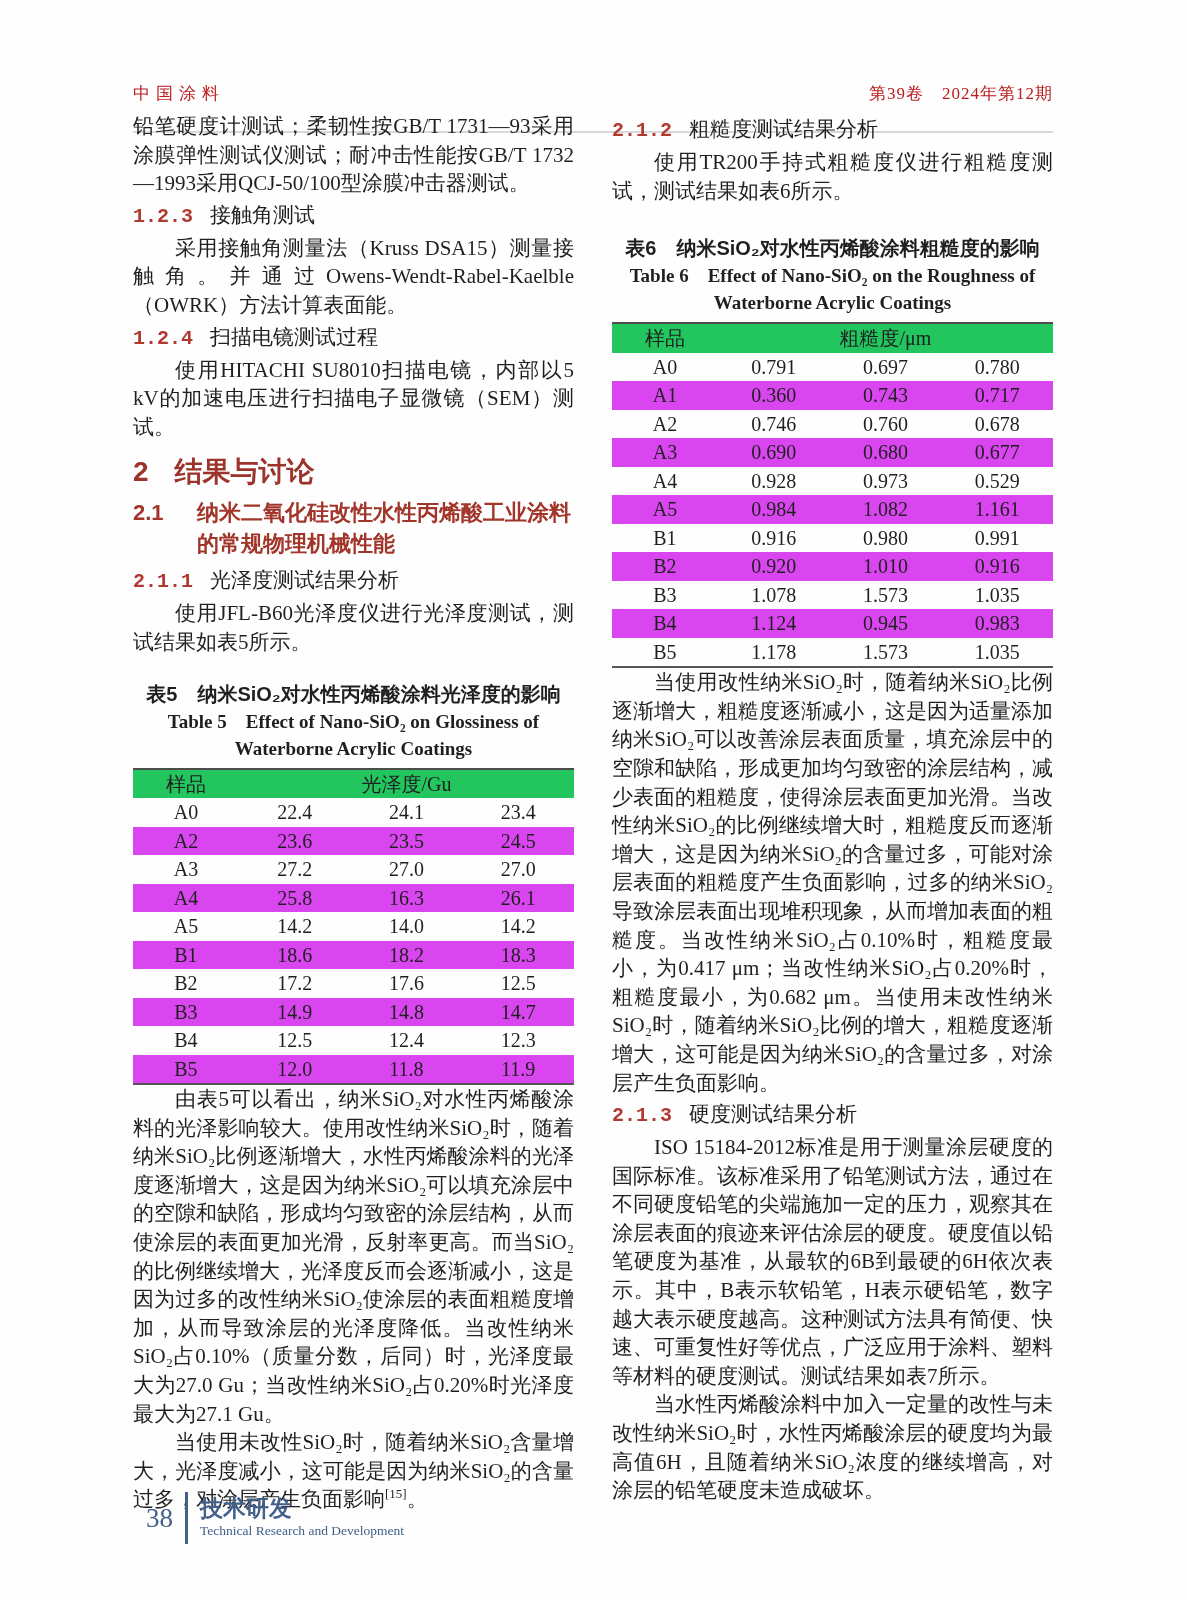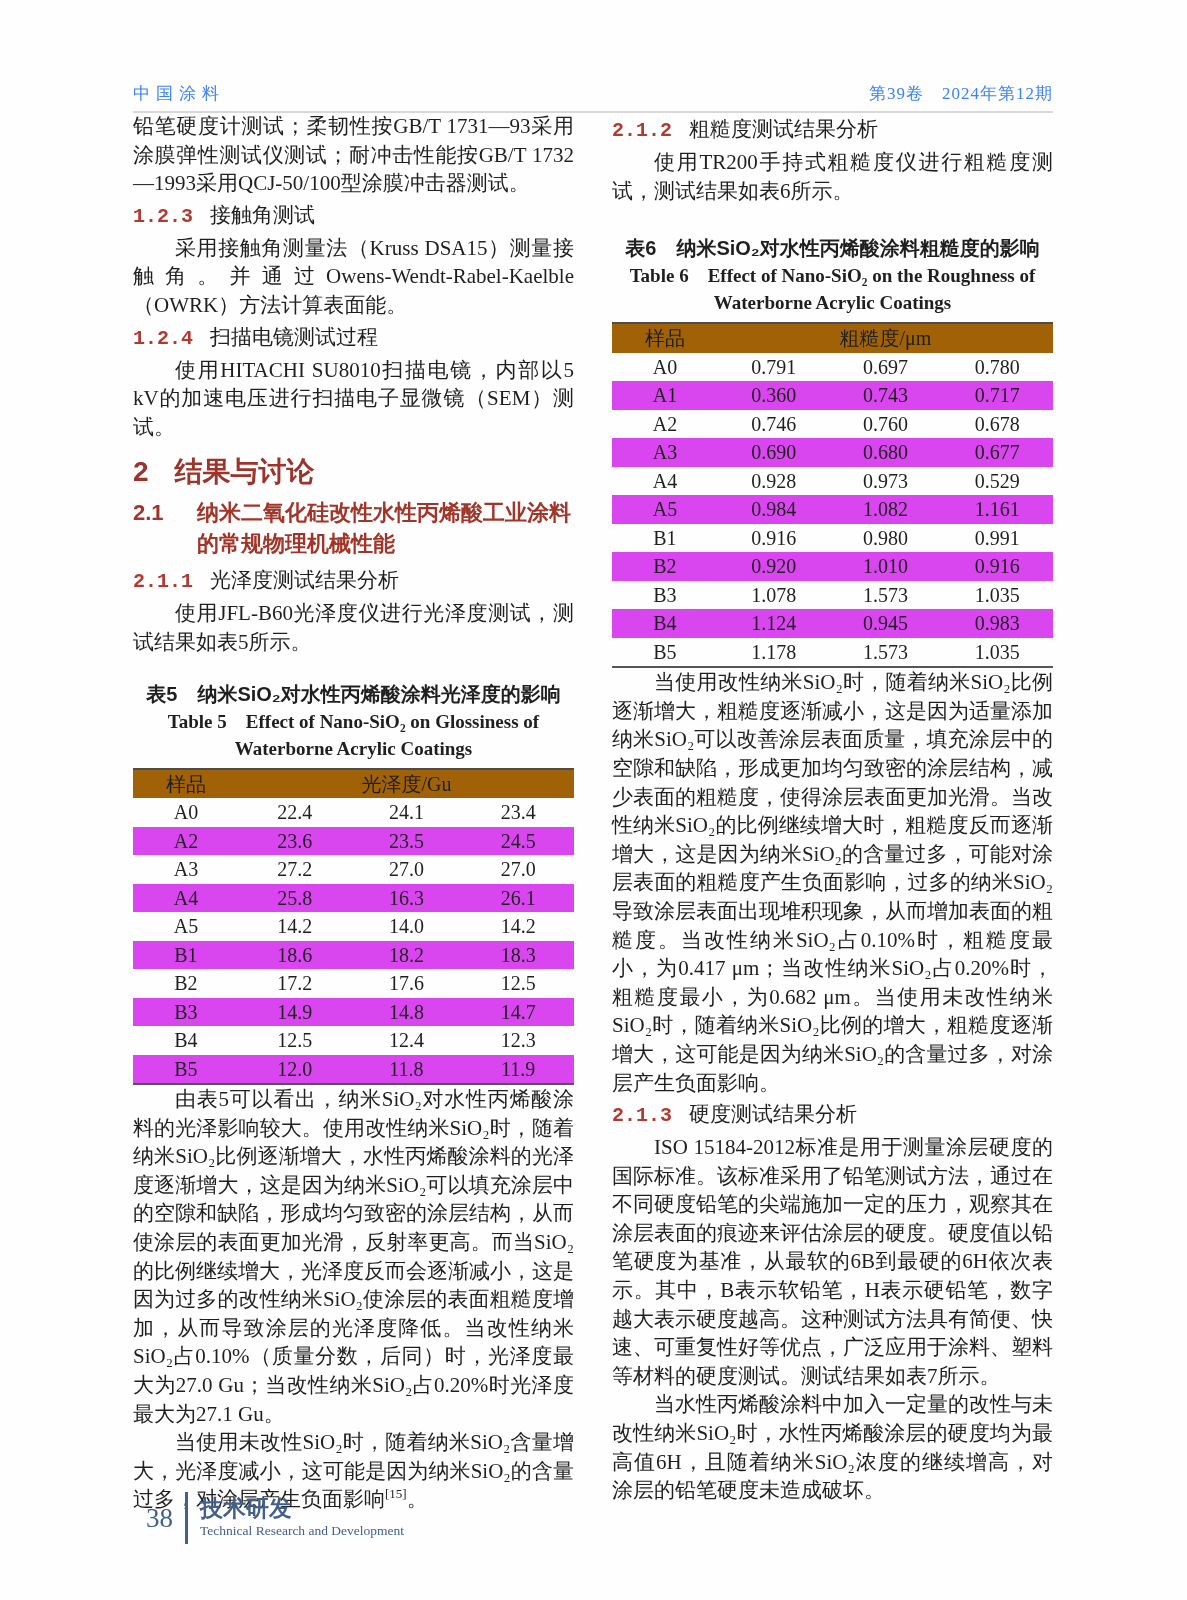--- a/index.html
+++ b/index.html
@@ -1,21 +1,21 @@
 <!DOCTYPE html>
 <html><head>
 <meta charset="utf-8">
 <style>
   html,body{margin:0;padding:0;background:#ffffff;}
   .page{position:relative;width:1187px;height:1600px;background:#fefefe;overflow:hidden;
         font-family:"Liberation Serif","DejaVu Serif",serif;color:#1f1f1f;}
   
   .page-header{position:absolute;top:82px;left:133px;width:920px;display:flex;
-               justify-content:space-between;align-items:flex-end;color:#3b82f6;
-               font-size:17px;padding-bottom:6px;border-bottom:2px solid #d6d8db;}
+               justify-content:space-between;align-items:flex-end;color:#b91c1c;
+               font-size:17px;padding-bottom:26px;border-bottom:2px solid #d6d8db;}
   .journal-name{letter-spacing:6px;}
   .issue-info{letter-spacing:1px;}
   
   .columns{position:absolute;top:112px;left:133px;width:920px;display:flex;gap:38px;}
   .col{width:441px;}
   p.body{font-size:21px;line-height:28.6px;text-align:justify;margin:0;}
   p.indent{text-indent:2em;}
   sup.ref{font-size:13px;line-height:0;}
   
   .h3{font-size:21px;line-height:30px;margin:2px 0;}
@@ -30,21 +30,21 @@
   
   .caption{text-align:center;margin-top:24px;}
   .caption.roomy{margin-top:30px;}
   .cap-cn{font-family:"Liberation Sans",sans-serif;font-weight:bold;font-size:20px;line-height:27px;}
   .cap-en{font-weight:bold;font-size:19px;line-height:27px;}
   
   table.data-table{width:100%;border-collapse:collapse;margin-top:6px;
                    border-top:2px solid #4c4c4c;border-bottom:2px solid #555;font-size:20px;}
   table.data-table th,table.data-table td{font-weight:normal;text-align:center;
                    padding:2px 0;line-height:24.5px;}
-  table.data-table thead tr{background:#a16207;}
+  table.data-table thead tr{background:#22c55e;}
   table.data-table tbody tr.alt{background:#d946ef;}
   table.data-table td:first-child,table.data-table th:first-child{width:24%;}
   .after-table{margin-top:22px;}
   .after-table-r{margin-top:24px;}
   
   .page-footer{position:absolute;top:1492px;left:146px;display:flex;align-items:center;color:#42608a;}
   .footer-page-num{font-size:27px;margin-right:12px;}
   .footer-bar{width:3px;height:52px;background:#42608a;margin-right:12px;}
   .footer-cn{font-family:"Liberation Sans",sans-serif;font-weight:bold;font-size:23px;line-height:26px;}
   .footer-en{font-size:13.5px;line-height:20px;}

